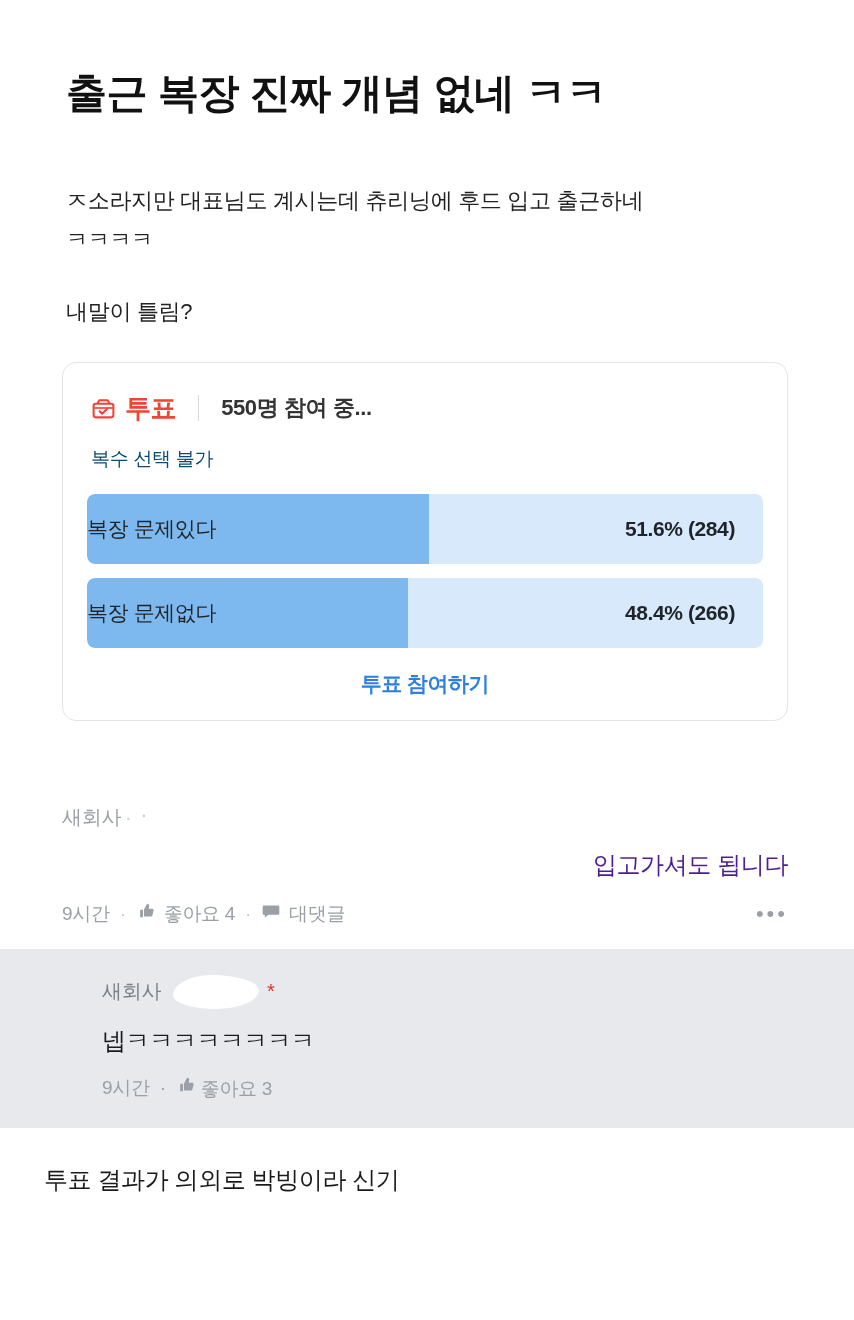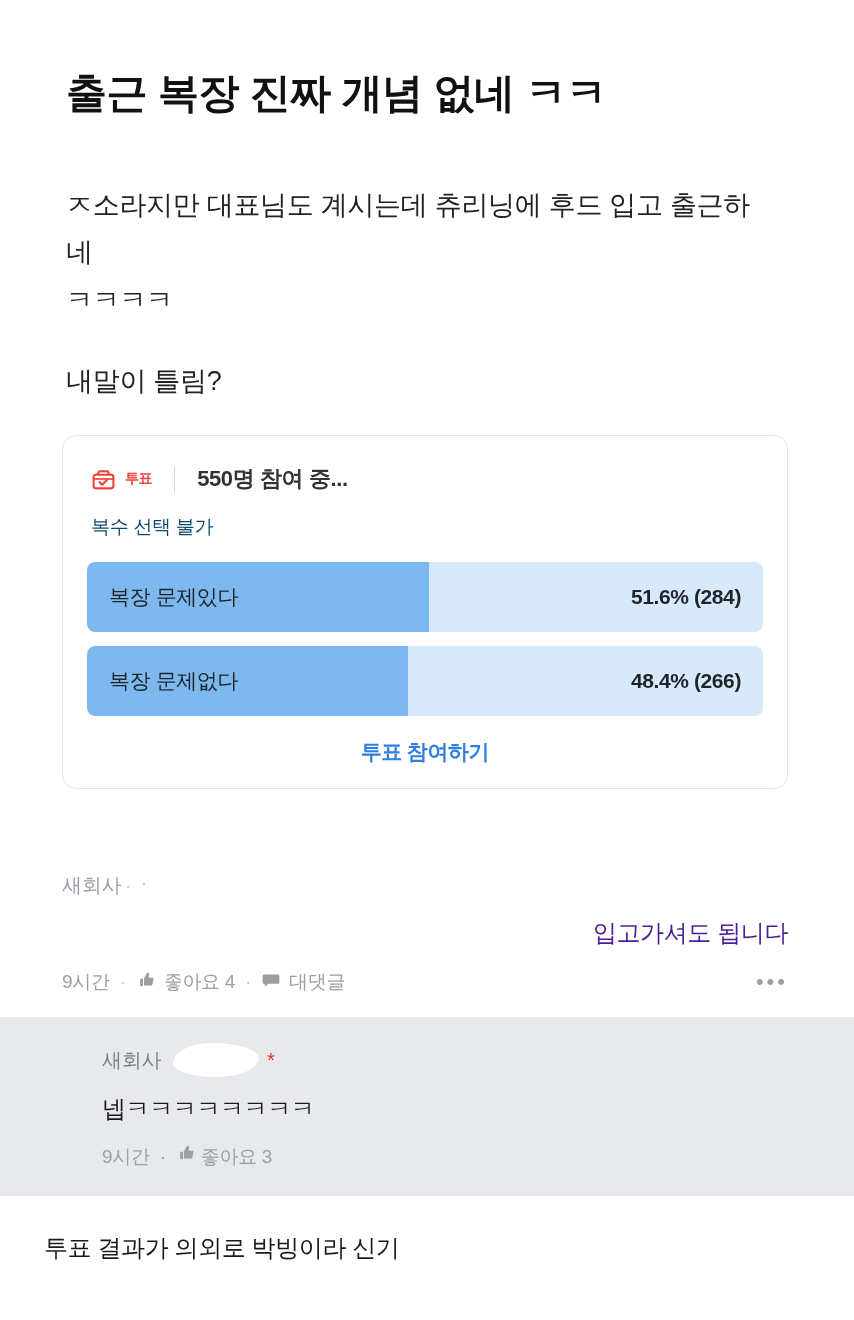--- a/index.html
+++ b/index.html
@@ -27,21 +27,21 @@
   .post-title {
     font-size: 41px;
     font-weight: bold;
     letter-spacing: -0.5px;
     color: #111111;
     padding: 40px 62px 0 66px;
     line-height: 1.3;
   }
   .post-body {
     padding: 34px 98px 0 66px;
-    font-size: 27px;
+    font-size: 22px;
     line-height: 1.75;
     color: #222222;
     letter-spacing: -0.3px;
   }
   .post-body p {
     margin: 0;
   }
   .post-body .spacer {
     height: 34px;
   }
@@ -68,21 +68,21 @@
   }
   .poll-icon {
     width: 25px;
     height: 25px;
     position: relative;
     display: inline-block;
   }
   .poll-icon svg { display: block; }
   .poll-label {
     color: #ef4438;
-    font-size: 14px;
+    font-size: 26px;
     font-weight: bold;
     letter-spacing: -0.4px;
   }
   .poll-divider {
     width: 1px;
     height: 26px;
     background: #d6d8dc;
     margin: 0 8px;
   }
   .poll-count {
@@ -115,30 +115,29 @@
   }
   .poll-fill {
     position: absolute;
     left: 0; top: 0; bottom: 0;
     background: #7db9ef;
     border-radius: 8px 0 0 8px;
   }
   .poll-opt-label {
     position: relative;
     z-index: 2;
-    padding-left: 22px;
     font-size: 21px;
     color: #1f2429;
     letter-spacing: -0.4px;
   }
   .poll-opt-value {
     position: relative;
     z-index: 2;
     margin-left: auto;
-    padding-right: 22px;
+    padding-right: 28px;
     font-size: 21px;
     font-weight: bold;
     color: #1f2429;
     letter-spacing: -0.4px;
   }
   .poll-action {
     margin-top: 22px;
     text-align: center;
     color: #2f7fe0;
     font-size: 21px;

